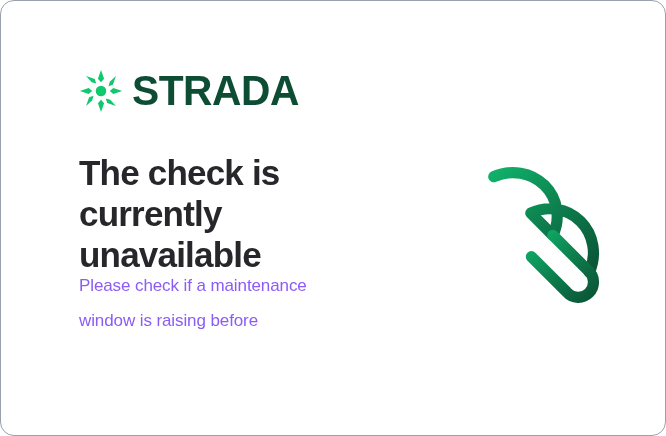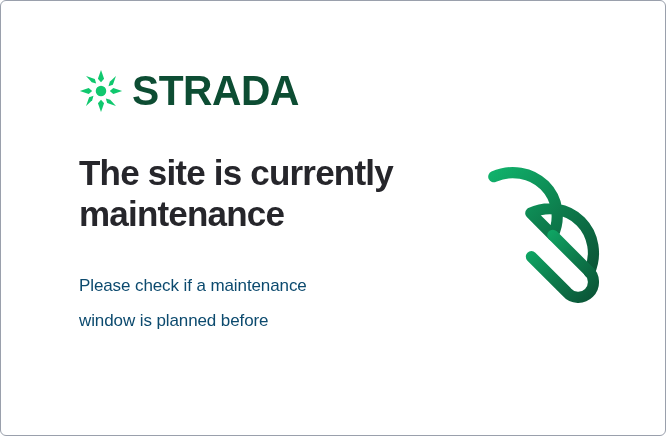--- a/index.html
+++ b/index.html
@@ -14,21 +14,21 @@
     font-family: "Liberation Sans", sans-serif;
   }
 
   .page-card {
     position: relative;
     box-sizing: border-box;
     width: 666px;
     height: 436px;
     background: #ffffff;
     border: 1px solid #9aa0ac;
-    border-radius: 6px;
+    border-radius: 14px;
     overflow: hidden;
   }
 
   
   .brand-lockup {
     position: absolute;
     left: 78px;
     top: 68px;
     display: flex;
     align-items: center;
@@ -72,21 +72,21 @@
     position: absolute;
     left: 78px;
     top: 268px;
     width: 310px;
     margin: 0;
     font-family: "Liberation Sans", sans-serif;
     font-size: 17px;
     font-weight: normal;
     line-height: 2.05;
     letter-spacing: -0.1px;
-    color: #0c4a6e;
+    color: #8b5cf6;
   }
   .body-copy .copy-line {
     display: block;
   }
 
   
   .wrench-art {
     position: absolute;
     left: 452px;
     top: 152px;
@@ -119,25 +119,25 @@
           <polygon points="84,16 77,36 67,39 70,29"></polygon>
           <polygon points="84,84 64,77 61,67 71,70"></polygon>
           <polygon points="16,84 23,64 33,61 30,71"></polygon>
           <circle cx="50" cy="50" r="12"></circle>
         </g>
       </svg>
     </span>
     <span class="brand-wordmark">STRADA</span>
   </div>
 
-  <h1 class="headline">The site is currently maintenance</h1>
+  <h1 class="headline">The check is currently unavailable</h1>
 
   <p class="body-copy">
     <span class="copy-line">Please check if a maintenance</span>
-    <span class="copy-line">window is planned before</span>
+    <span class="copy-line">window is raising before</span>
   </p>
 
   <div class="wrench-art">
     <svg viewBox="0 0 100 100" xmlns="http://www.w3.org/2000/svg" aria-hidden="true">
       <defs>
         <linearGradient id="wrenchGrad" x1="0" y1="1" x2="1" y2="0">
           <stop offset="0%" stop-color="#0b5537"></stop>
           <stop offset="45%" stop-color="#0d7a4b"></stop>
           <stop offset="100%" stop-color="#10b06a"></stop>
         </linearGradient>

